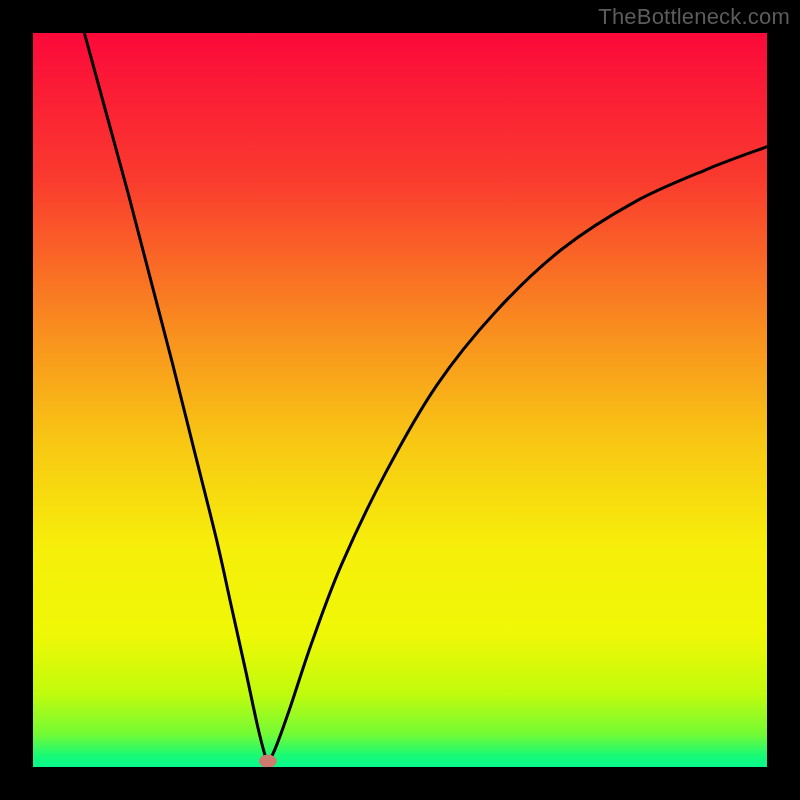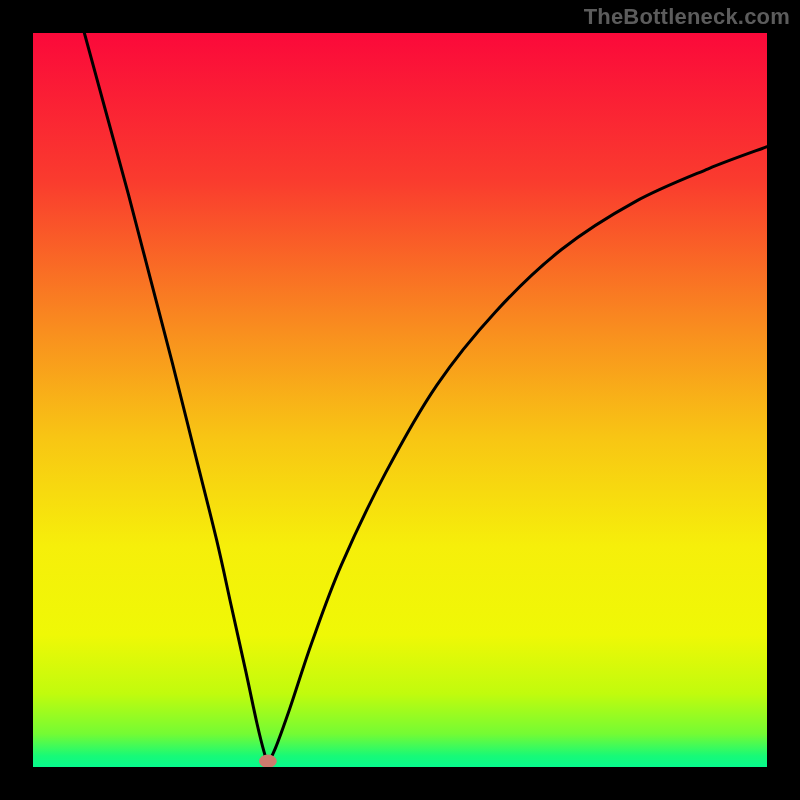--- a/index.html
+++ b/index.html
@@ -16,21 +16,21 @@
     width: 800px;
     height: 800px;
     background: #000;
   }
   .watermark {
     position: absolute;
     top: 4px;
     right: 10px;
     color: #5c5c5c;
     font-size: 22px;
-    font-weight: 700;
+    font-weight: 400;
     letter-spacing: 0.2px;
     z-index: 50;
   }
   .plot-area {
     position: absolute;
     left: 33px;
     top: 33px;
     width: 734px;
     height: 734px;
     overflow: hidden;

